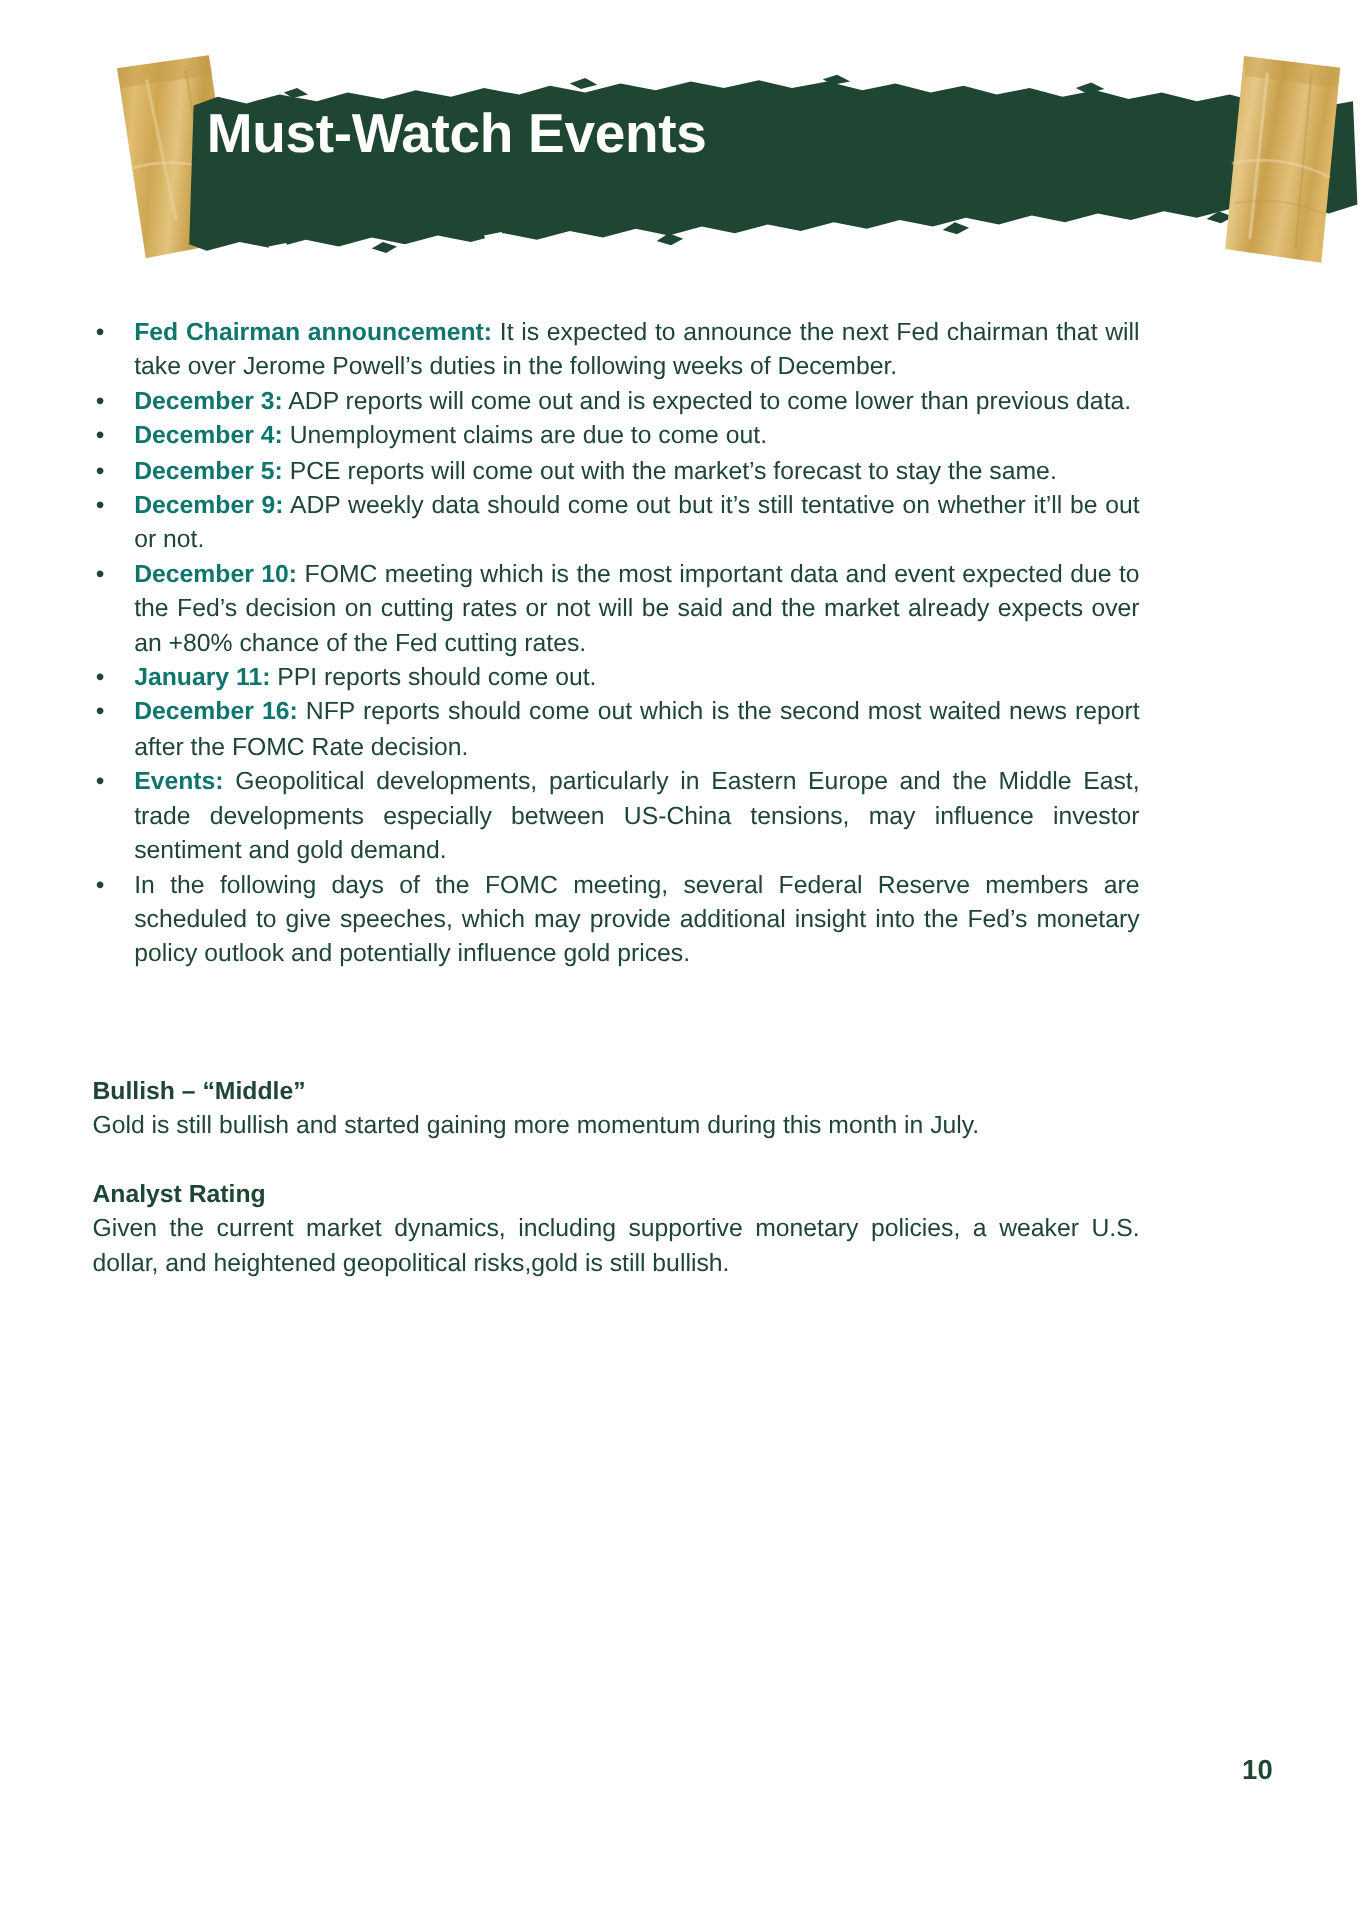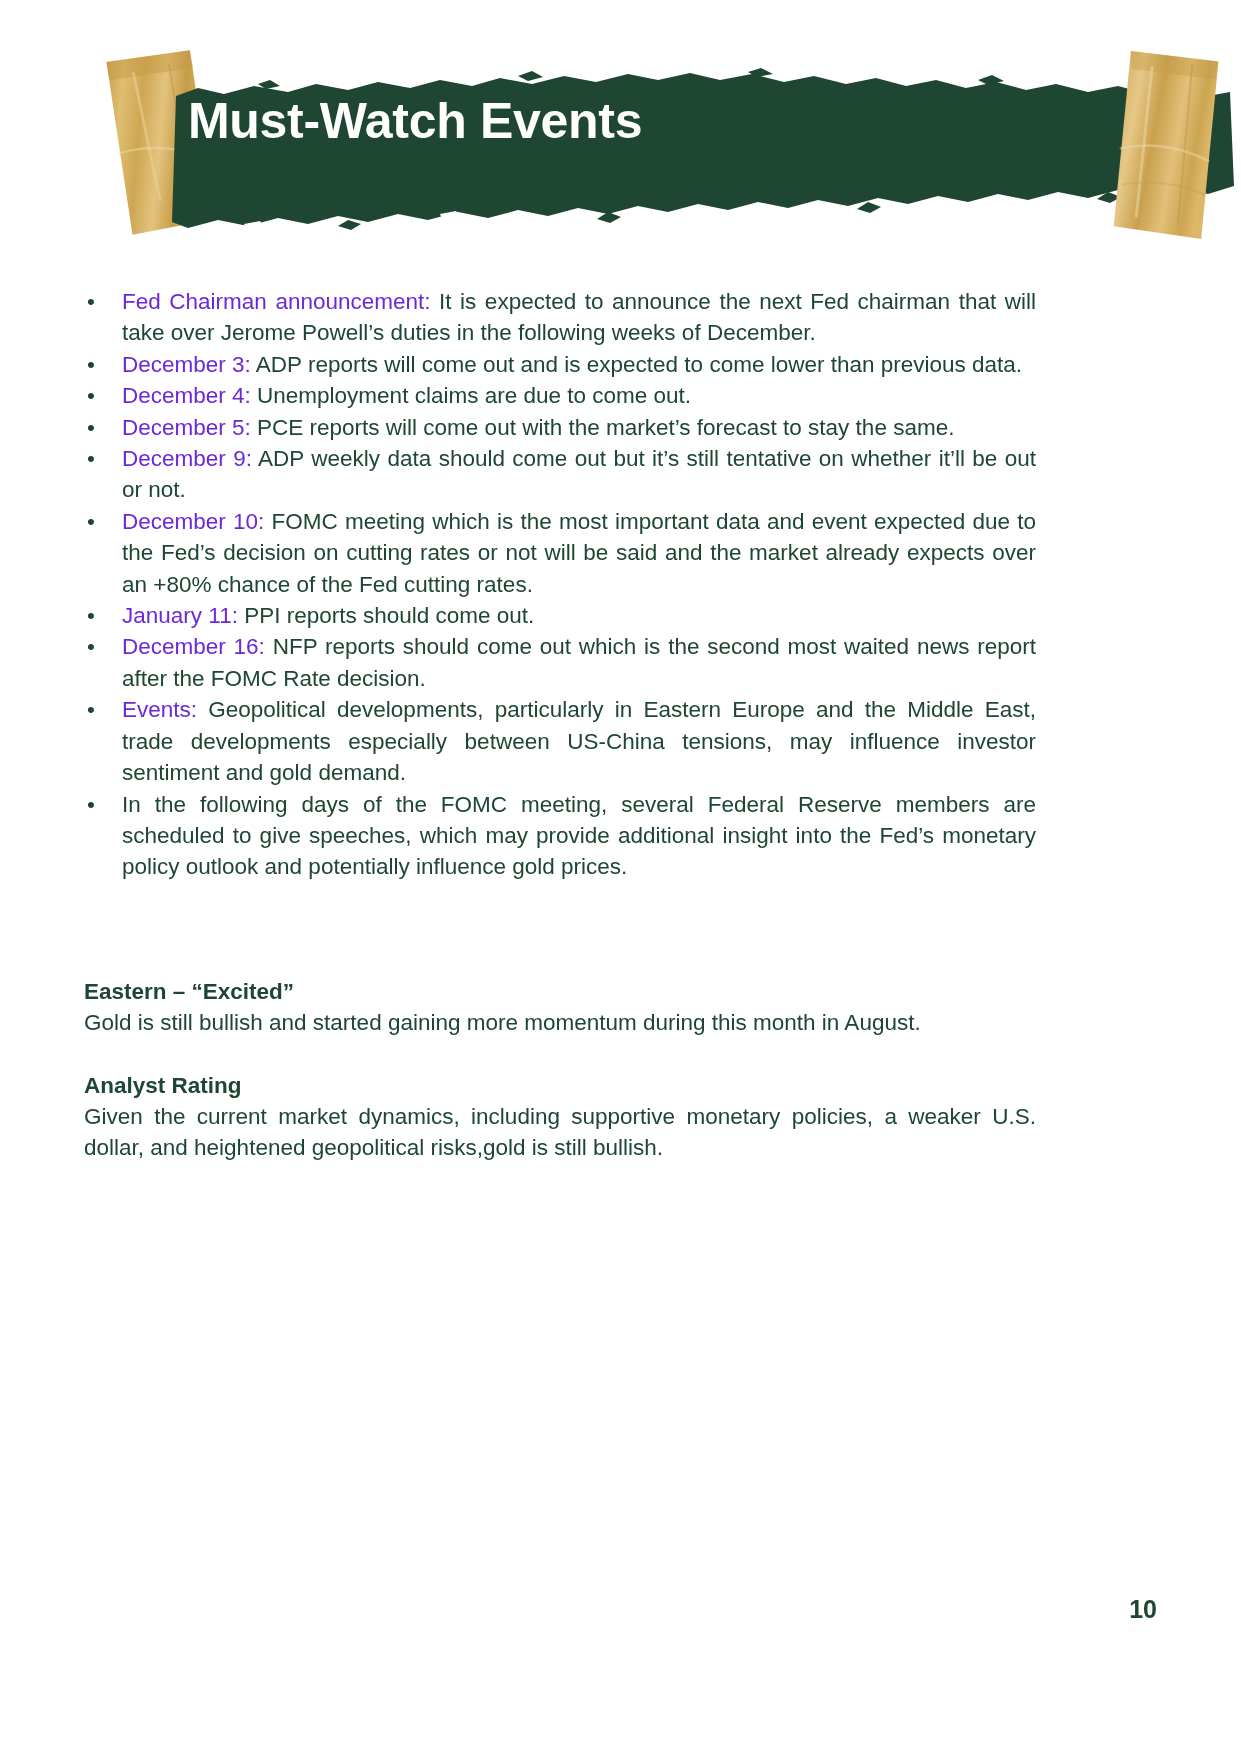--- a/index.html
+++ b/index.html
@@ -61,22 +61,22 @@
   }
   ul.event-list > li .bullet-dot {
     position: absolute;
     left: 3px;
     top: 0;
     font-size: 22.5px;
     line-height: 31.4px;
     color: #1e4632;
   }
   .lbl {
-    font-weight: 400;
-    color: #6d28d9;
+    font-weight: 700;
+    color: #0f766e;
   }
 
   .section-head {
     font-size: 22.5px;
     font-weight: 700;
     line-height: 31.4px;
     color: #1e4632;
     margin: 0;
   }
   .section-para {
@@ -209,22 +209,22 @@
     <li>
       <span class="bullet-dot">•</span><span class="lbl"></span><span>In the following days of the FOMC meeting, several Federal Reserve members are scheduled to give speeches, which may provide additional insight into the Fed’s monetary policy outlook and potentially influence gold prices.</span>
     </li>
   </ul>
 
   <div class="gap-lg"></div>
 
 
   <div class="gap-md"></div>
 
-  <div class="section-head">Eastern – “Excited”</div>
-  <div class="section-para">Gold is still bullish and started gaining more momentum during this month in August.</div>
+  <div class="section-head">Bullish – “Middle”</div>
+  <div class="section-para">Gold is still bullish and started gaining more momentum during this month in July.</div>
 
   <div class="gap-md"></div>
 
   <div class="section-head">Analyst Rating</div>
   <div class="section-para">Given the current market dynamics, including supportive monetary policies, a weaker U.S. dollar, and heightened geopolitical risks,gold is still bullish.</div>
 
 </div>
 
 <div class="page-number">10</div>
 

